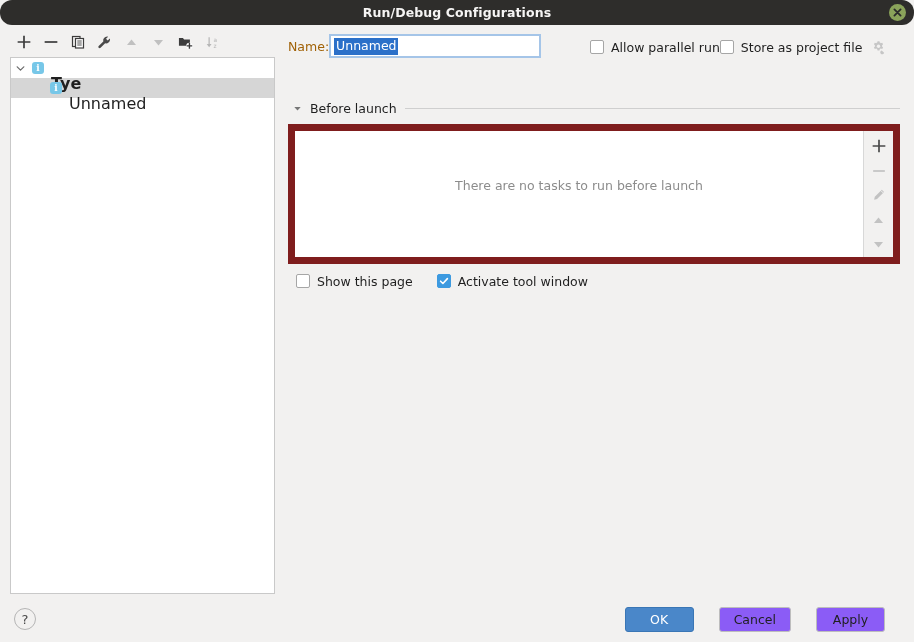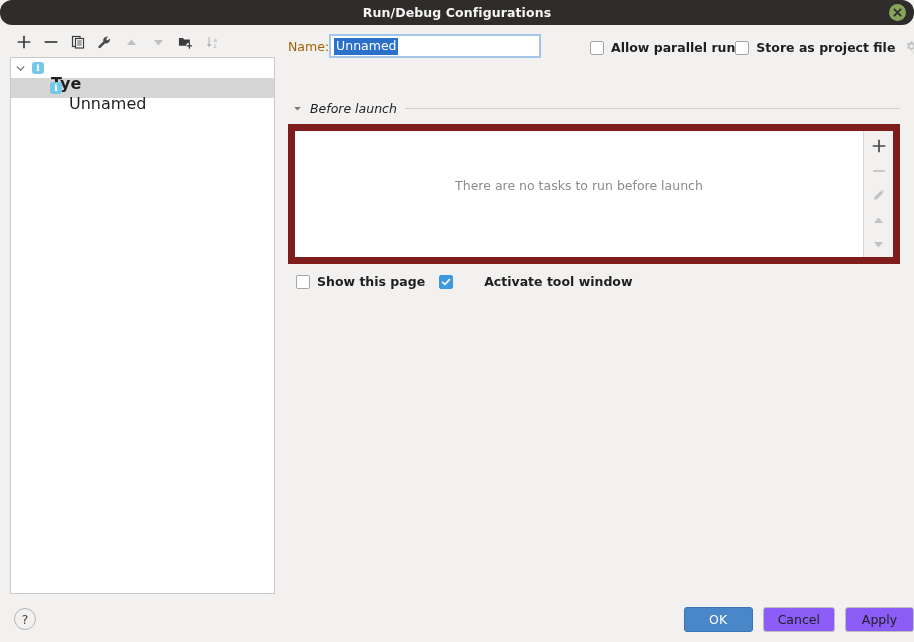--- a/index.html
+++ b/index.html
@@ -150,23 +150,22 @@
   }
 
   .cb-row-top {
     position: absolute;
     left: 590px; top: 39px;
     display: flex;
     align-items: center;
   }
   .cb-item {
     display: flex;
-    align-items: flex-end;
-    cursor: pointer;
-    font-weight: bold;
+    align-items: flex-start;
+    cursor: pointer;
   }
   .cbox {
     width: 14px; height: 14px;
     box-sizing: border-box;
     border: 1px solid #a6a6a6;
     background: #ffffff;
     border-radius: 2px;
     flex: 0 0 14px;
     display: flex; align-items: center; justify-content: center;
   }
@@ -197,21 +196,20 @@
   .bl-toggle {
     width: 14px; height: 14px;
     display: flex; align-items: center; justify-content: center;
     cursor: pointer;
     flex: 0 0 14px;
   }
   .bl-title {
     font-size: 12.5px;
     margin: 0 8px 0 6px;
     white-space: nowrap;
-    font-style: italic;
   }
   .bl-rule {
     flex: 1 1 auto;
     height: 1px;
     background: #cfcfcf;
   }
 
   .bl-body {
     position: absolute;
     left: 288px; top: 124px;
@@ -266,23 +264,23 @@
     border: 1px solid #b5b5b5;
     background: #f2f1f0;
     color: #4a4a4a;
     font-size: 13px;
     display: flex; align-items: center; justify-content: center;
     cursor: pointer;
     box-sizing: border-box;
   }
   .footer-buttons {
     position: absolute;
-    right: 0; top: 607px;
-    display: flex;
-    gap: 10px;
+    right: 29px; top: 607px;
+    display: flex;
+    gap: 25px;
   }
   .btn {
     height: 25px;
     min-width: 69px;
     box-sizing: border-box;
     border: 1px solid #bdbdbd;
     border-radius: 3px;
     background: #8b5cf6;
     color: #1f1f1f;
     font-size: 12.5px;
@@ -465,21 +463,21 @@
         </svg>
       </div>
     </div>
   </div>
 
   <div class="cb-row-bottom">
     <div class="cb-item">
       <span class="cbox"></span>
       <span class="cb-label">Show this page</span>
     </div>
-    <div class="cb-item" style="margin-left:14px;gap:24px;">
+    <div class="cb-item" style="margin-left:24px;">
       <span class="cbox checked">
         <svg width="10" height="10" viewBox="0 0 10 10">
           <path d="M1.6 5.2 L3.9 7.5 L8.4 2.6" fill="none" stroke="#ffffff" stroke-width="1.6" stroke-linecap="round" stroke-linejoin="round"></path>
         </svg>
       </span>
       <span class="cb-label">Activate tool window</span>
     </div>
   </div>
 
   <div class="help-btn">?</div>

